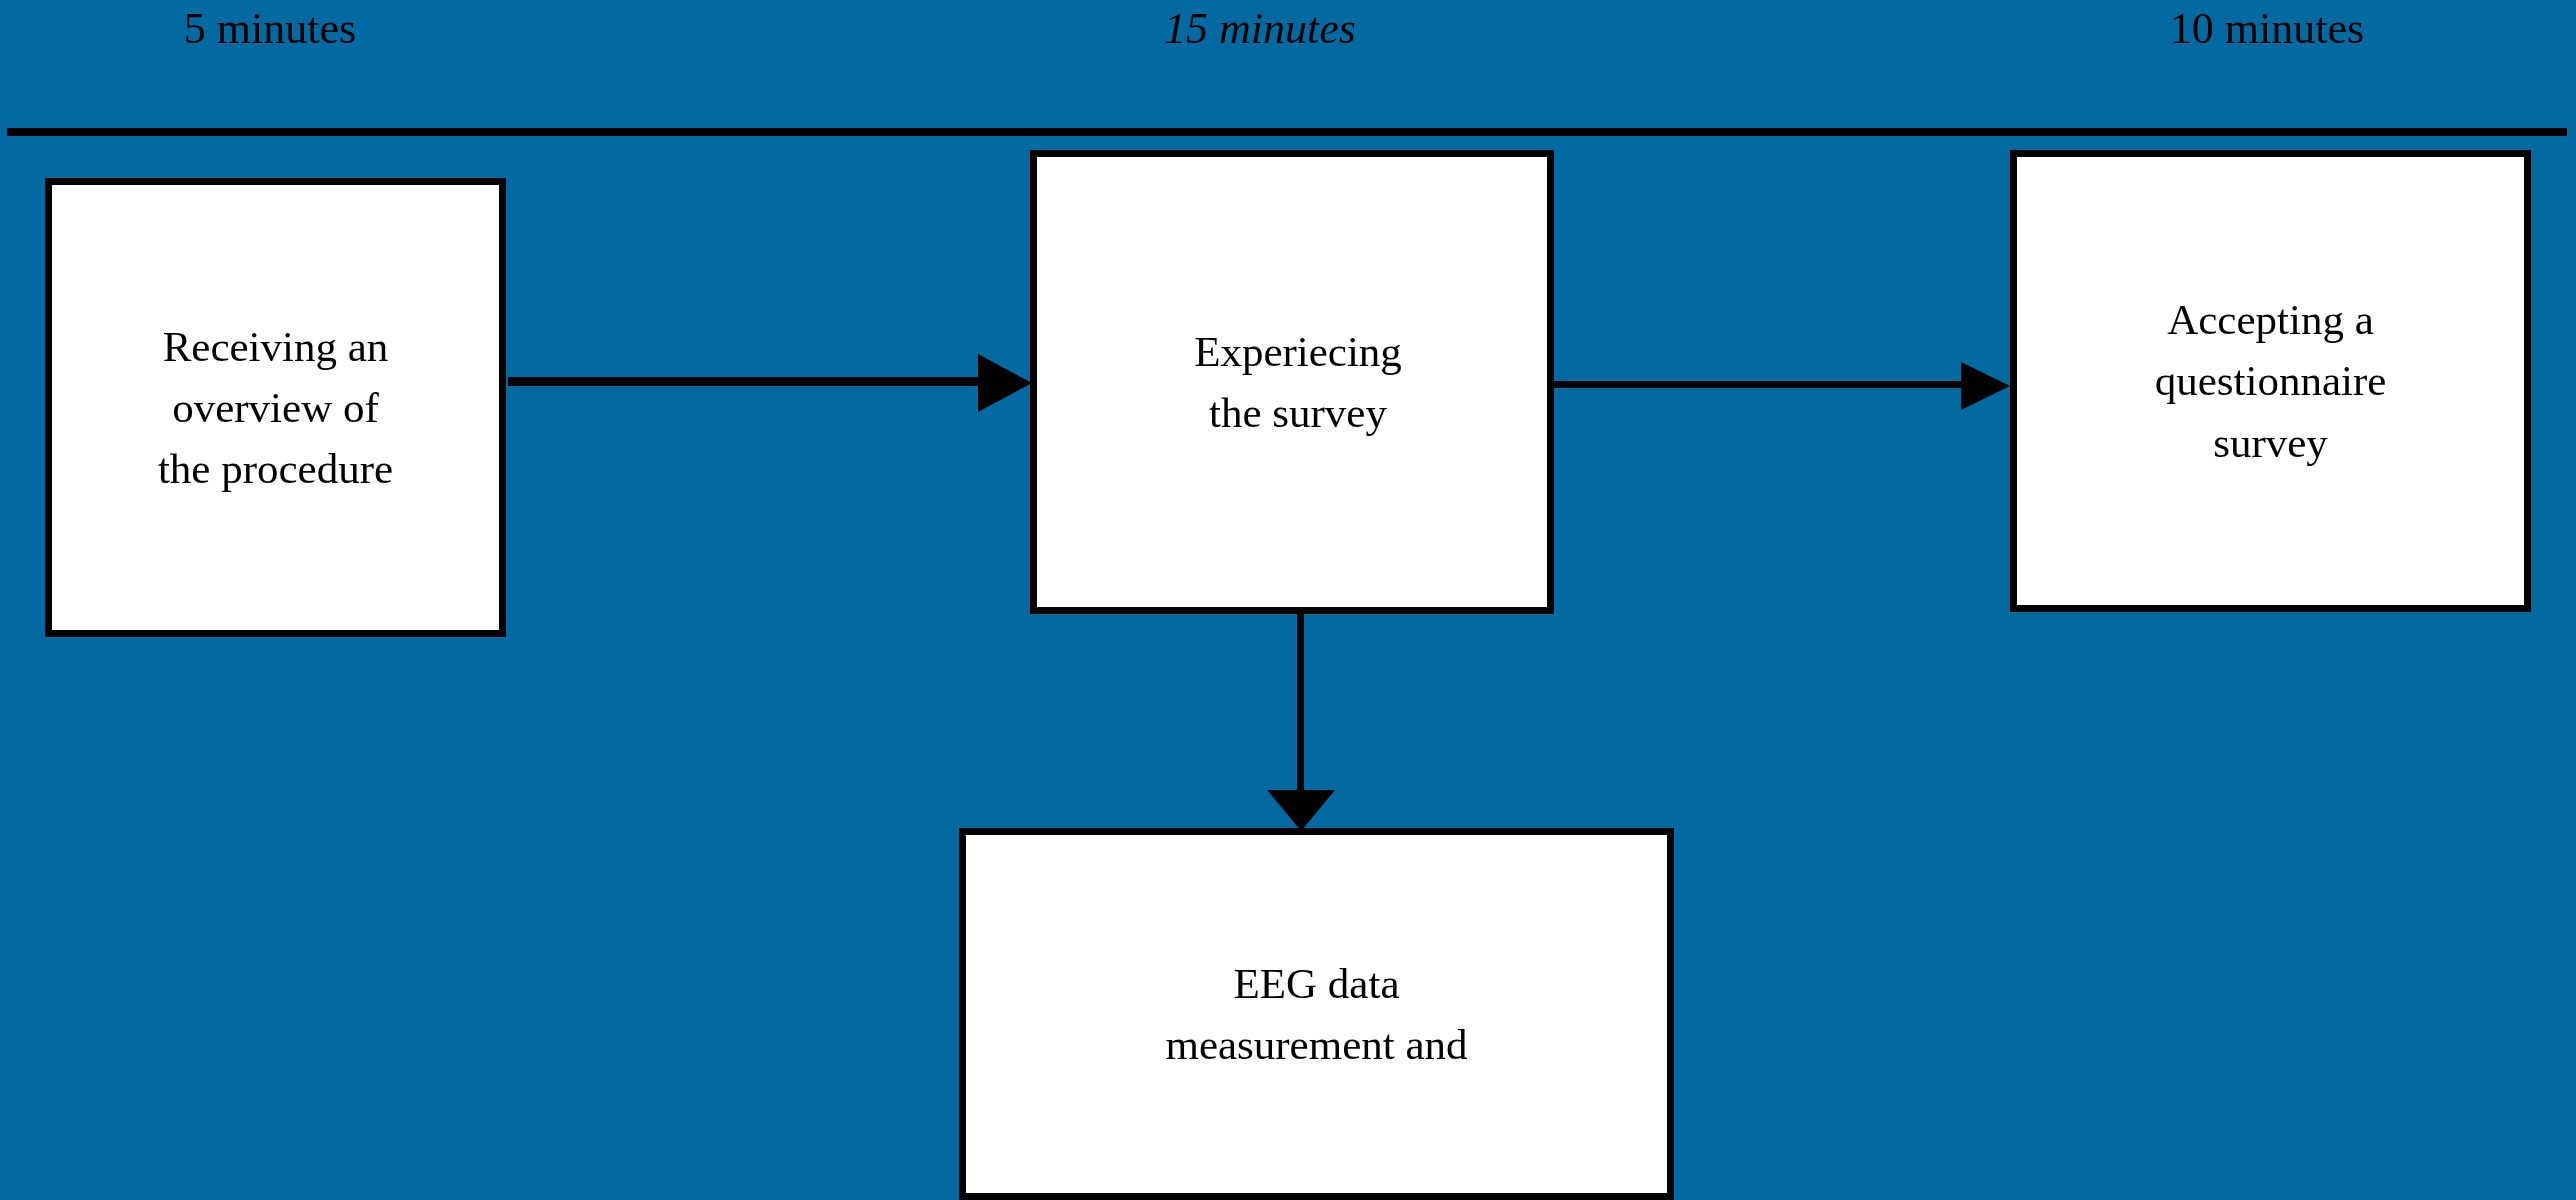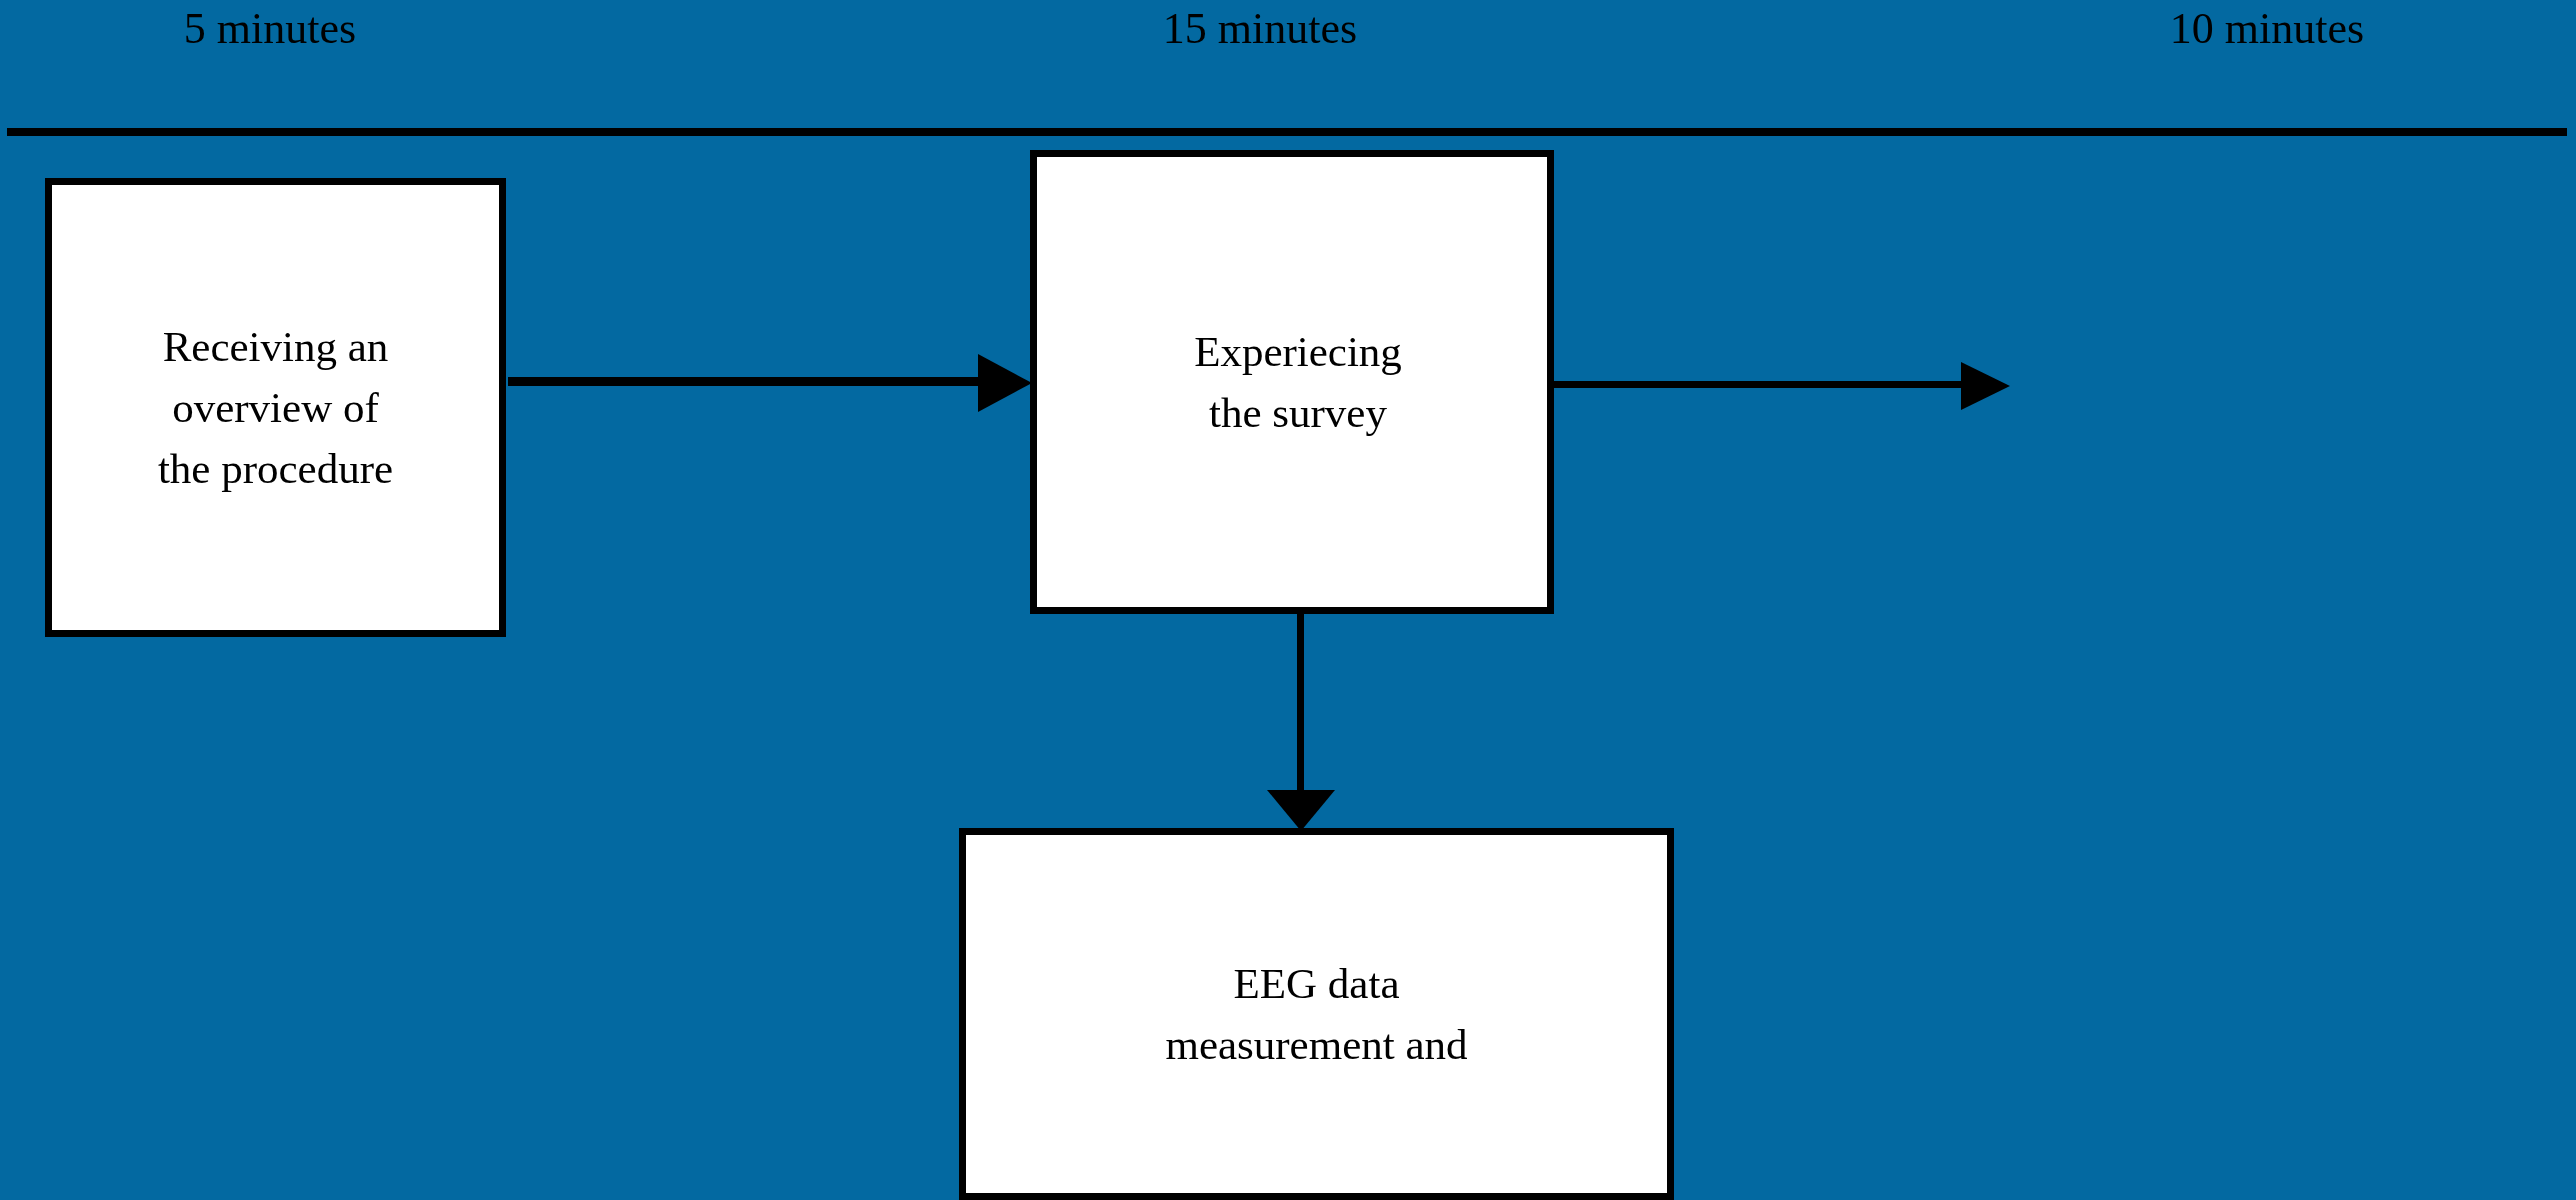--- a/index.html
+++ b/index.html
@@ -21,21 +21,21 @@
   
   .time-label {
     position: absolute;
     text-align: center;
     font-size: 44px;
     line-height: 1;
     white-space: nowrap;
     color: #000000;
   }
   #time-label-0 { left: 0px;    top: 6.5px;  width: 540px; }
-  #time-label-1 { left: 990px; top: 6.5px;  width: 540px; }
+  #time-label-1 { left: 990px; top: 6.5px;  width: 540px; font-style: italic; }
   #time-label-2 { left: 1997px; top: 6.5px;  width: 540px; }
 
   .timeline-rule {
     position: absolute;
     left: 6.5px;
     top: 128px;
     width: 2560px;
     height: 8.2px;
     background: #000000;
   }
@@ -115,20 +115,25 @@
     <span class="box-line">Receiving an</span>
     <span class="box-line">overview of</span>
     <span class="box-line">the procedure</span>
   </div>
 
   <div class="process-box" id="box-experience">
     <span class="box-line">Experiecing</span>
     <span class="box-line">the survey</span>
   </div>
 
+  <div class="process-box" id="box-questionnaire">
+    <span class="box-line">Accepting a</span>
+    <span class="box-line">questionnaire</span>
+    <span class="box-line">survey</span>
+  </div>
 
   <div class="process-box" id="box-eeg">
     <span class="box-line">EEG data</span>
     <span class="box-line">measurement and</span>
   </div>
 
   <div class="arrow-shaft-h" id="arrow1-shaft"></div>
   <div class="arrow-head-right" id="arrow1-head"></div>
 
   <div class="arrow-shaft-h" id="arrow2-shaft"></div>

